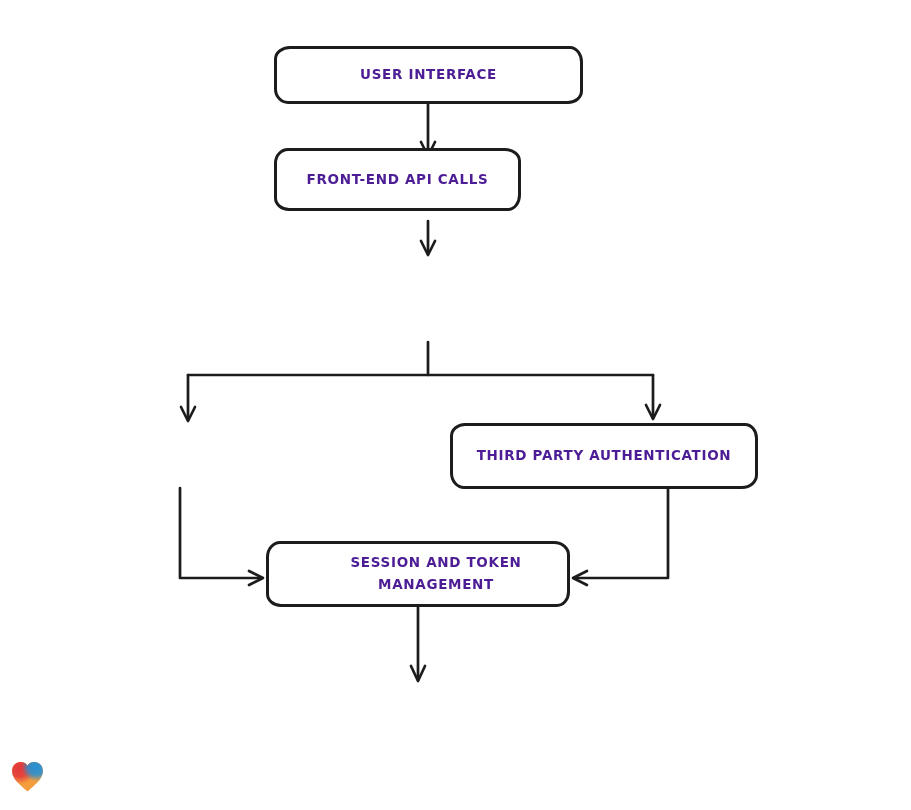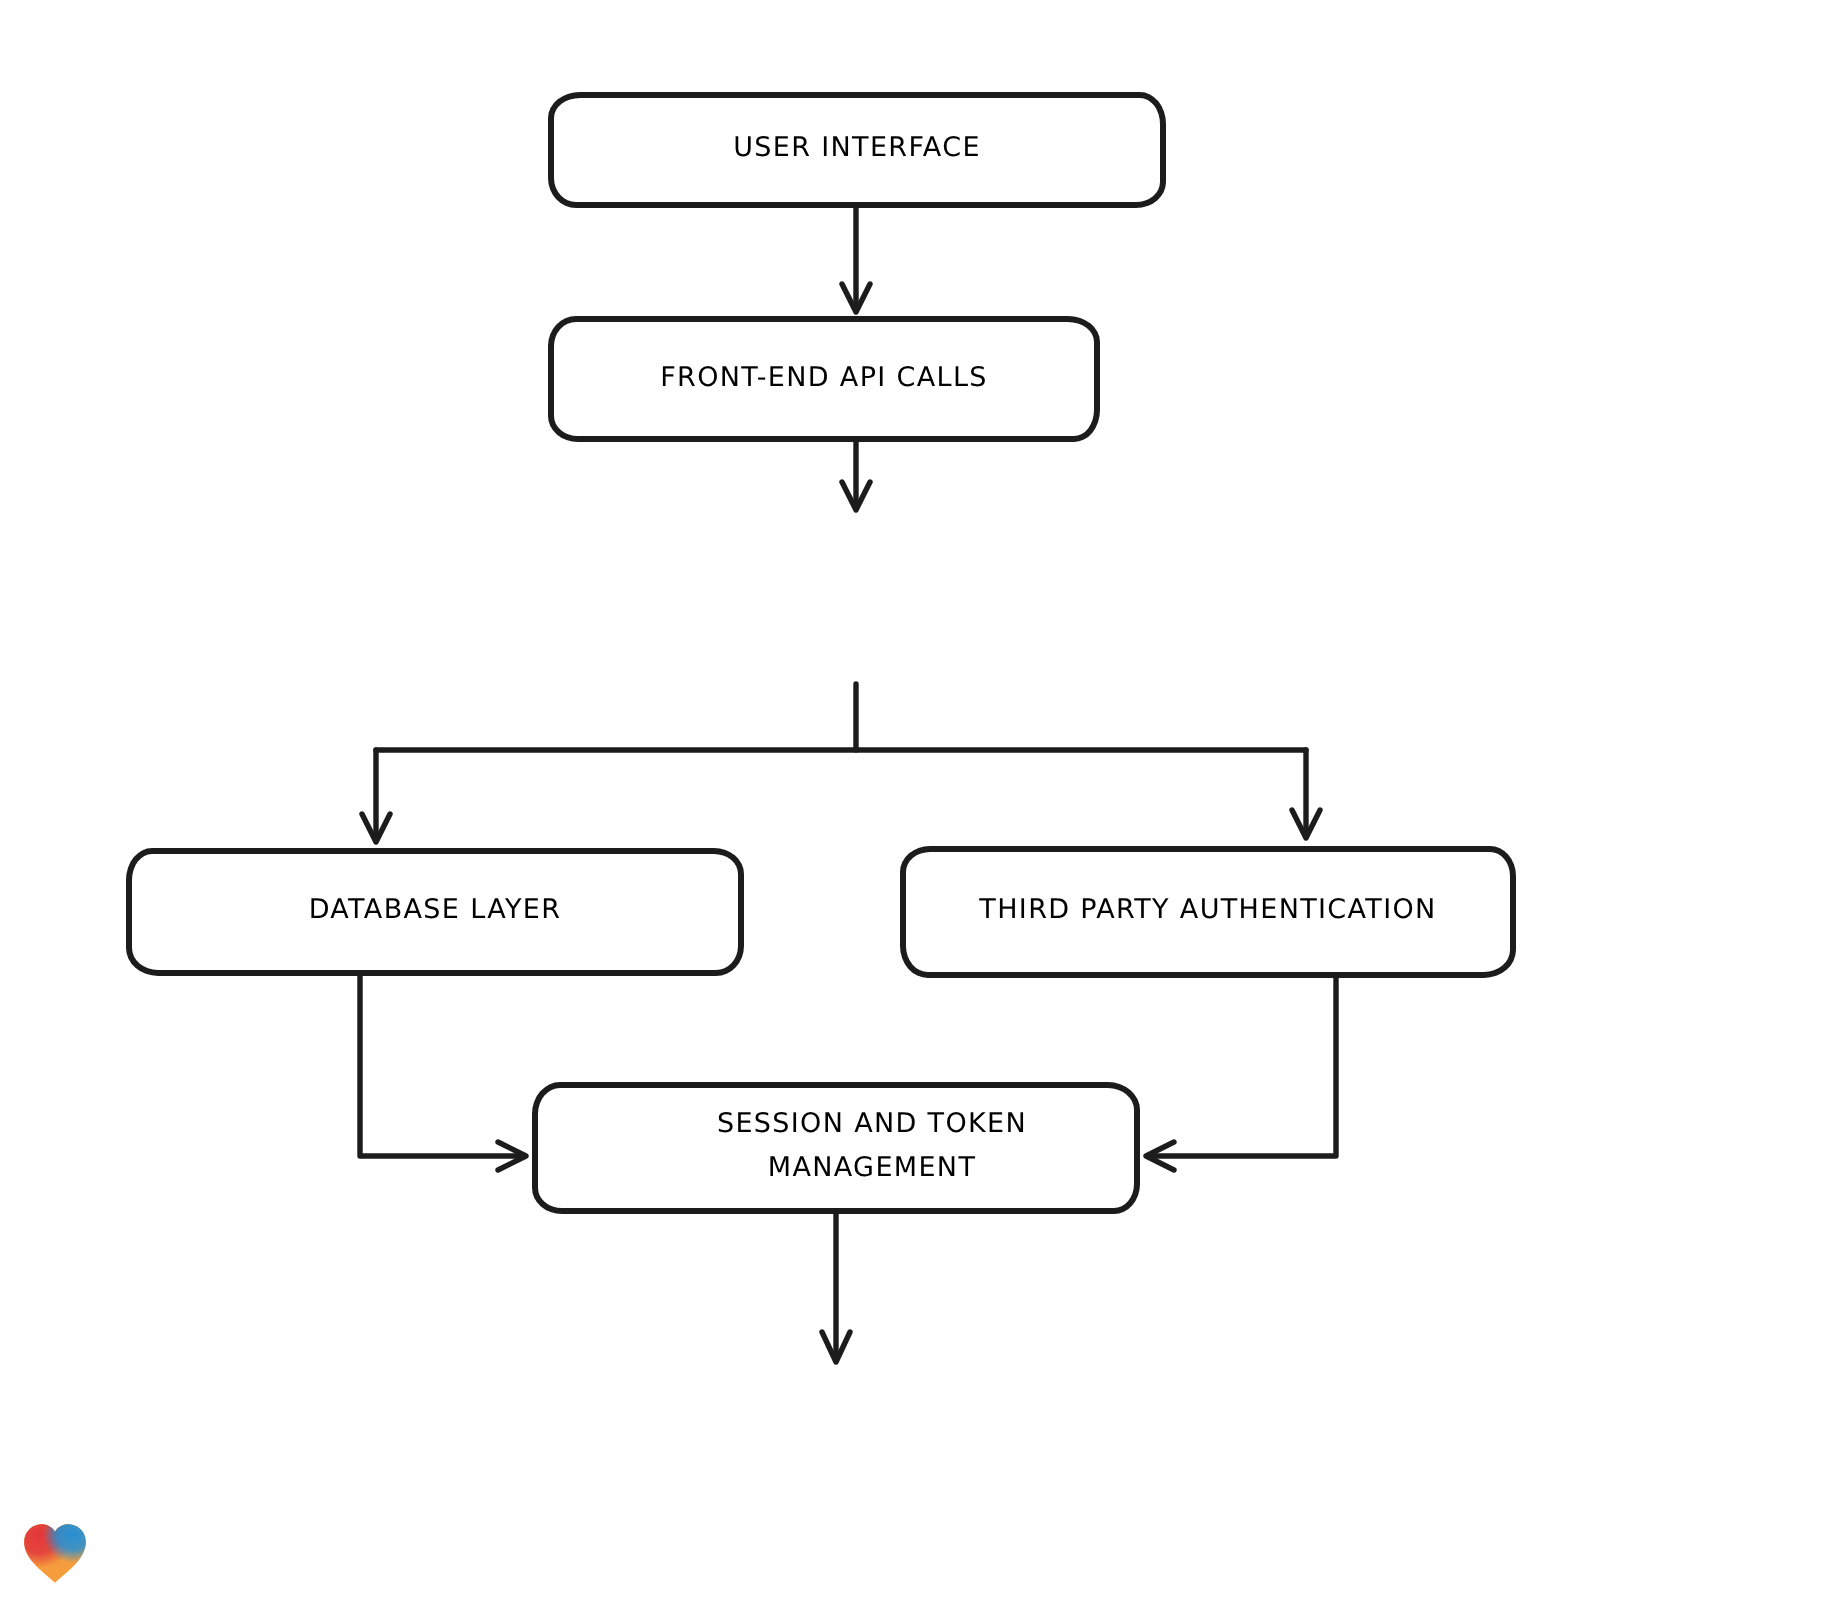--- a/index.html
+++ b/index.html
@@ -38,26 +38,26 @@
     display: flex;
     align-items: center;
     justify-content: center;
     text-align: center;
     z-index: 2;
   }
   .node-label {
     font-size: 13.5px;
     letter-spacing: 0.05em;
     line-height: 1.6;
-    color: #000000;
-    font-weight: 400;
+    color: #4c1d95;
+    font-weight: 700;
   }
   
   .n-ui { left: 274px; top: 46px;  width: 309px; height: 58px; border-radius: 16px 13px 15px 14px / 13px 16px 13px 15px; }
-  .n-fe { left: 274px; top: 158px; width: 276px; height: 63px; border-radius: 14px 16px 13px 15px / 15px 13px 16px 13px; }
+  .n-fe { left: 274px; top: 148px; width: 247px; height: 63px; border-radius: 14px 16px 13px 15px / 15px 13px 16px 13px; }
   .n-be { left: 274px; top: 257px; width: 309px; height: 85px; border-radius: 15px 14px 16px 13px / 14px 16px 13px 15px; }
   .n-db { left: 63px;  top: 424px; width: 309px; height: 64px; border-radius: 13px 15px 14px 16px / 16px 13px 15px 14px; }
   .n-tp { left: 450px; top: 423px; width: 308px; height: 66px; border-radius: 15px 13px 16px 14px / 13px 15px 14px 16px; justify-content: center; }
   .n-st { left: 266px; top: 541px; width: 304px; height: 66px; border-radius: 14px 16px 13px 15px / 16px 14px 15px 13px; padding-left: 36px; }
   .n-sm { left: 267px; top: 684px; width: 305px; height: 62px; border-radius: 16px 14px 15px 13px / 14px 15px 13px 16px; }
   .n-be .node-label { max-width: 250px; }
   .n-st .node-label { max-width: 190px; }
   .brand-logo {
     position: absolute;
     left: 9px;
@@ -118,23 +118,20 @@
 
   <div class="node n-ui">
     <span class="node-label">USER INTERFACE</span>
   </div>
 
   <div class="node n-fe">
     <span class="node-label">FRONT-END API CALLS</span>
   </div>
 
 
-  <div class="node n-db">
-    <span class="node-label">DATABASE LAYER</span>
-  </div>
 
   <div class="node n-tp">
     <span class="node-label">THIRD PARTY AUTHENTICATION</span>
   </div>
 
   <div class="node n-st">
     <span class="node-label">SESSION AND TOKEN MANAGEMENT</span>
   </div>
 
 

